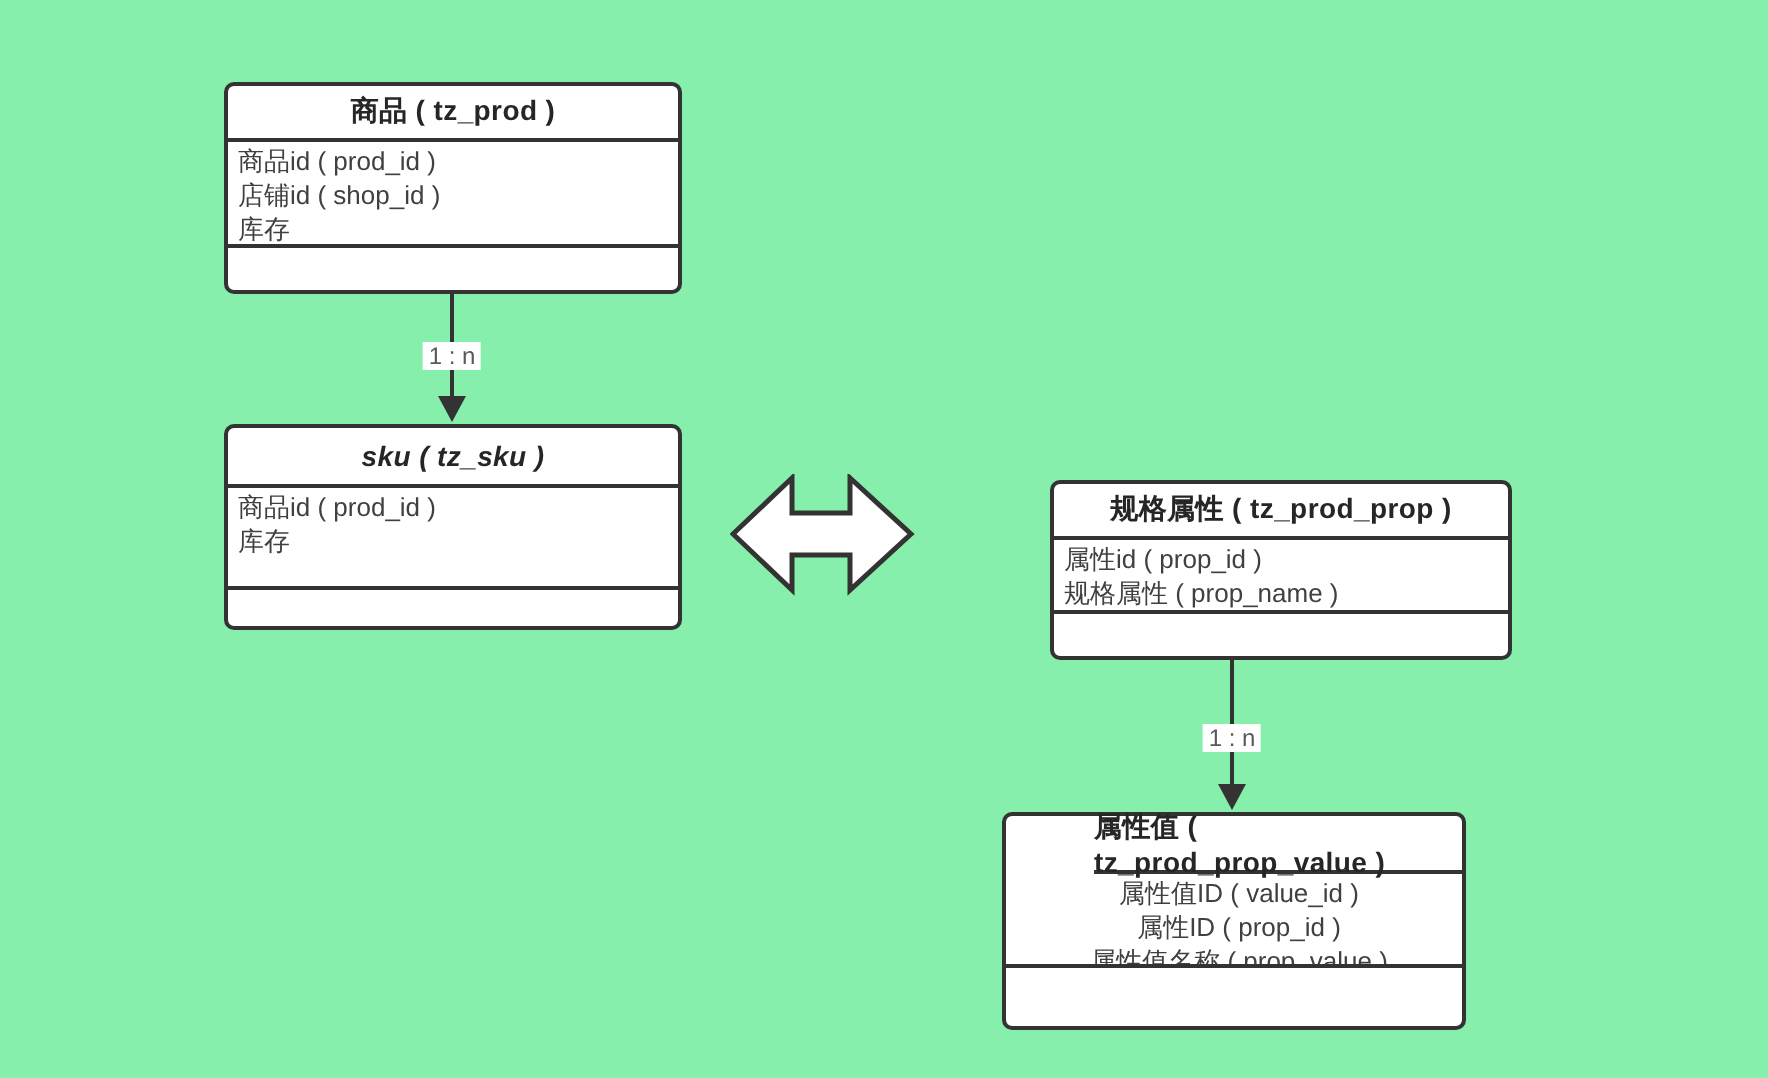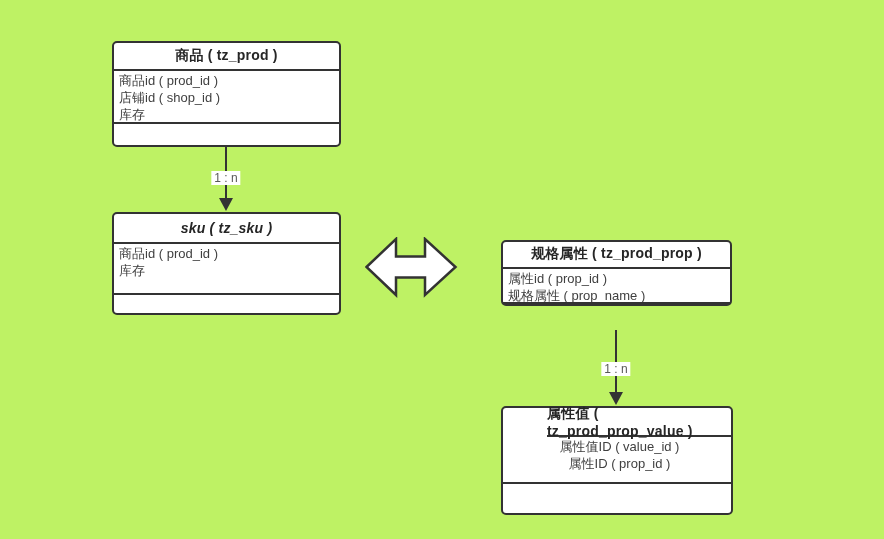--- a/index.html
+++ b/index.html
@@ -5,21 +5,21 @@
   html, body {
     margin: 0;
     padding: 0;
     background: #ffffff;
     font-family: "Liberation Sans", "DejaVu Sans", sans-serif;
   }
   .canvas {
     position: relative;
     width: 884px;
     height: 539px;
-    background: #bef264;
+    background: #86efac;
     overflow: hidden;
   }
   .entity {
     position: absolute;
     box-sizing: border-box;
     border: 2px solid #333333;
     border-radius: 5px;
     background: #ffffff;
     display: flex;
     flex-direction: column;
@@ -98,35 +98,36 @@
       <div>商品id ( prod_id )</div>
       <div>库存</div>
     </div>
     <div class="entity-empty"></div>
   </div>
 
   <svg class="relation-icon" style="left:365px; top:237px;" width="93" height="61" viewBox="0 0 93 61">
     <polygon points="1.5,30 31,2 31,19.5 60,19.5 60,2 90.5,30 60,58 60,40.5 31,40.5 31,58" fill="#ffffff" stroke="#333333" stroke-width="2.5" stroke-linejoin="miter"></polygon>
   </svg>
 
-  <div class="entity" style="left:501px; top:240px; width:231px; height:66px;">
+  <div class="entity" style="left:525px; top:240px; width:231px; height:90px;">
     <div class="entity-title" style="height:28px;">规格属性 ( tz_prod_prop )</div>
     <div class="entity-fields" style="height:37px;">
       <div>属性id ( prop_id )</div>
       <div>规格属性 ( prop_name )</div>
     </div>
     <div class="entity-empty"></div>
   </div>
 
   <div class="connector-line" style="left:615px; top:330px; height:62px;"></div>
   <div class="connector-arrowhead" style="left:609px; top:392px;"></div>
   <div class="connector-label" style="left:616px; top:362px;">1 : n</div>
 
   <div class="entity" style="left:501px; top:406px; width:232px; height:109px;">
     <div class="entity-title" style="height:29px;margin-left:44px;">属性值 ( tz_prod_prop_value )</div>
     <div class="entity-fields" style="height:47px;text-align:center;">
       <div>属性值ID ( value_id )</div>
       <div>属性ID ( prop_id )</div>
+      <div>属性值名称 ( prop_value )</div>
     </div>
     <div class="entity-empty"></div>
   </div>
 
 </div>
 
 </body></html>

